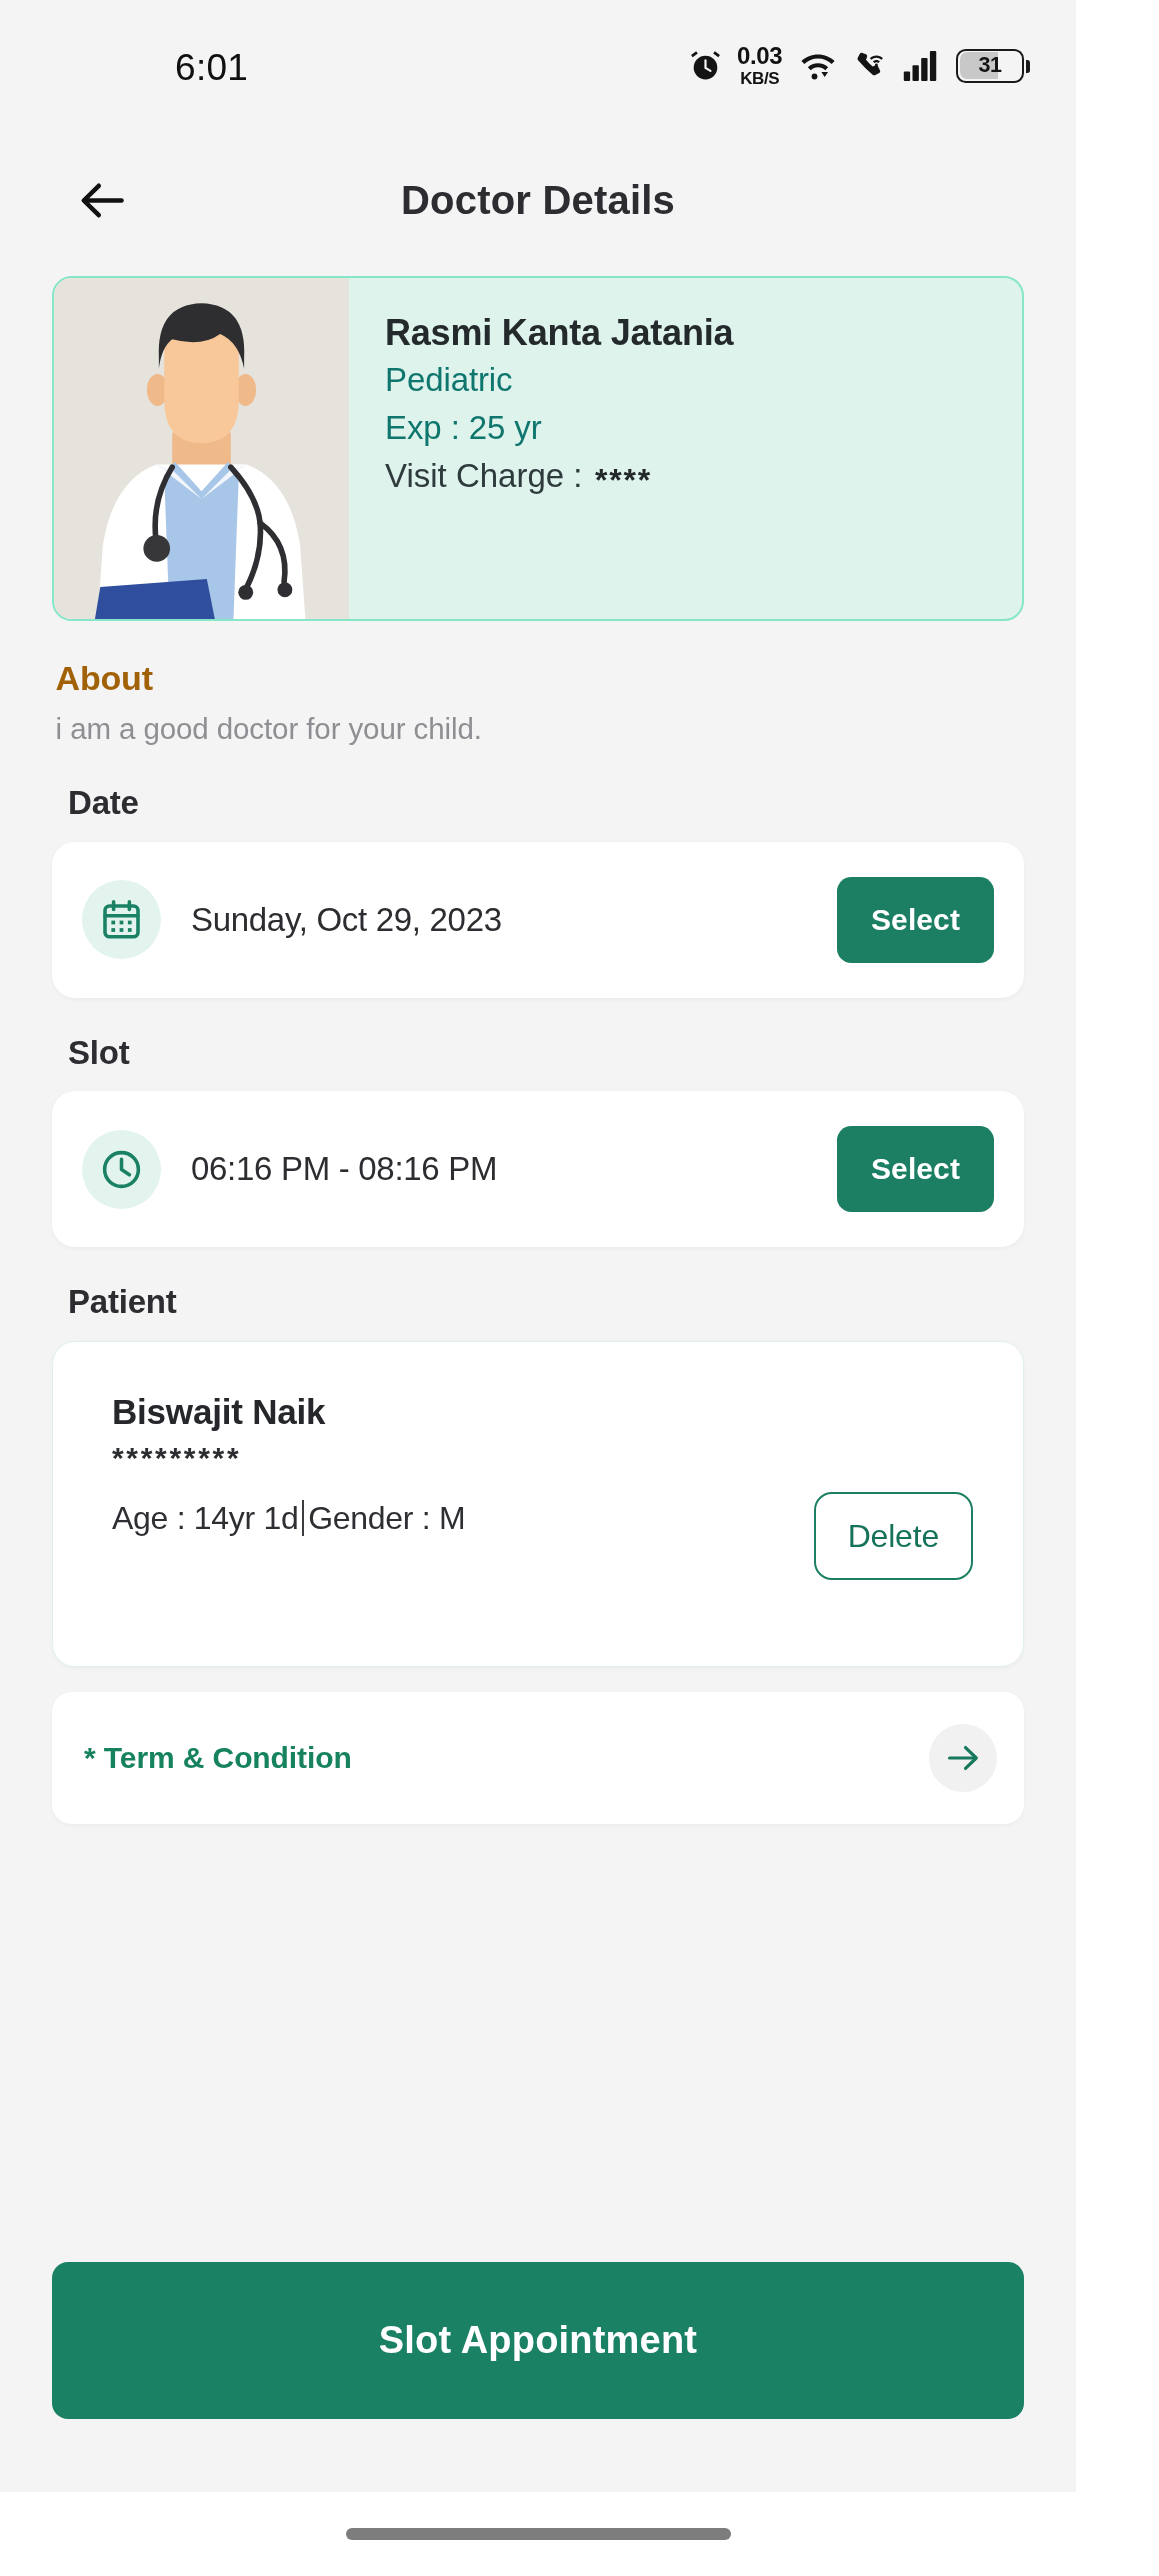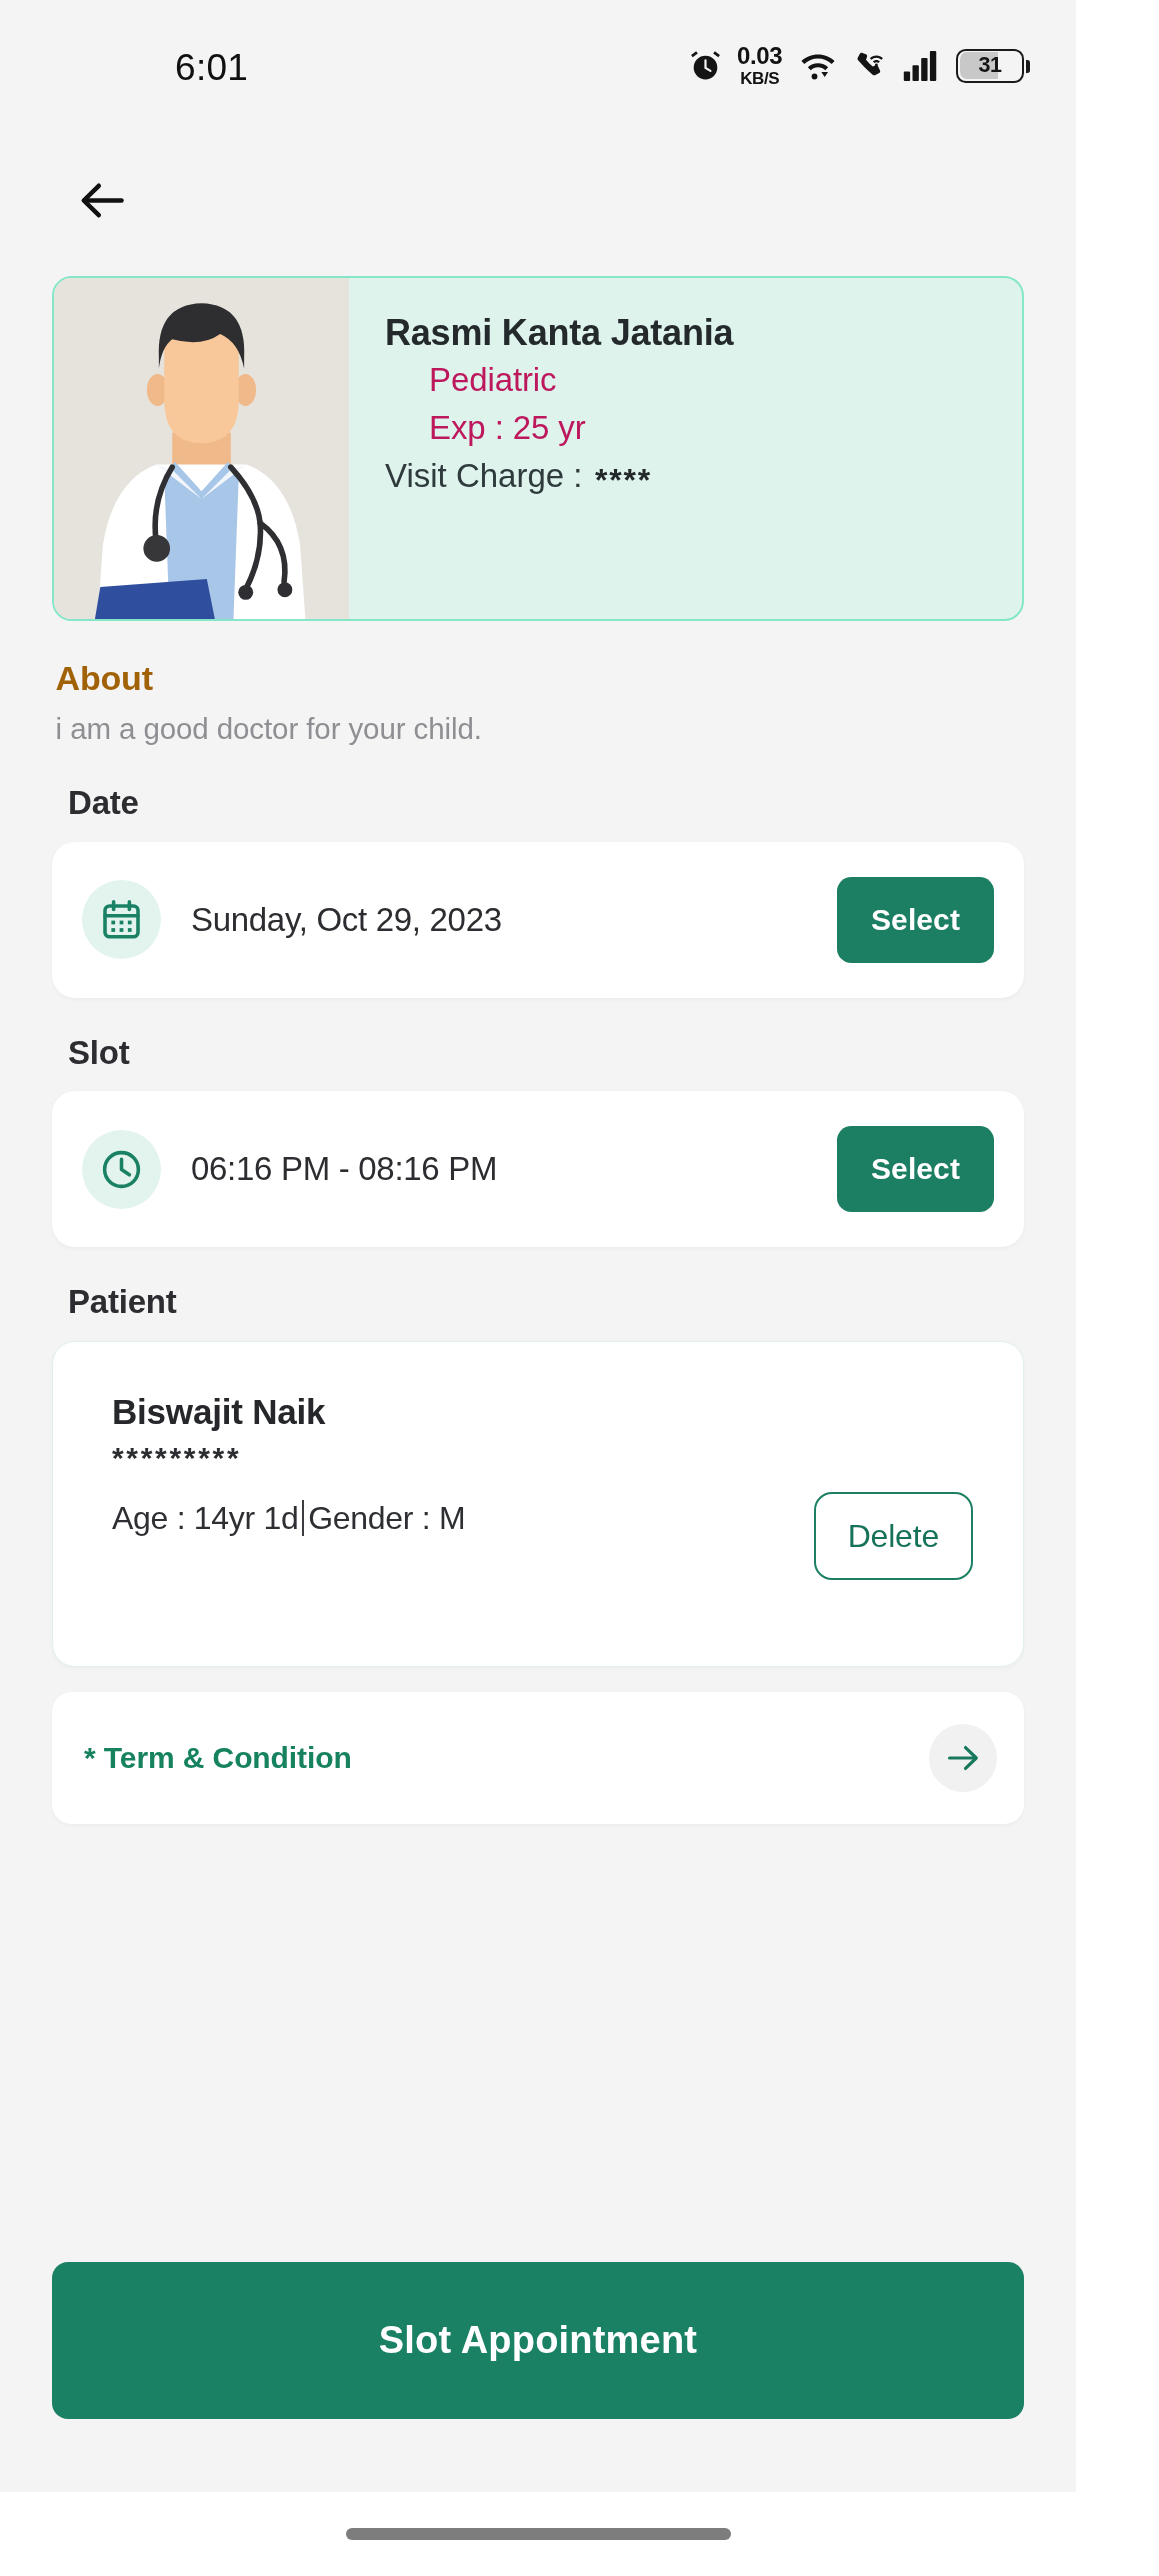--- a/index.html
+++ b/index.html
@@ -166,24 +166,23 @@
   .doc-name {
     font-size: 36px;
     font-weight: 700;
     color: #242a2c;
     letter-spacing: -0.2px;
     line-height: 1.15;
   }
   .doc-line {
     font-size: 33px;
     font-weight: 400;
-    color: #be185d;
+    color: #0f766e;
     line-height: 1.3;
     letter-spacing: -0.1px;
-    margin-left: 44px;
   }
   .doc-charge {
     font-size: 33px;
     color: #2f3a3c;
     line-height: 1.3;
     display: flex;
     align-items: baseline;
     gap: 12.5px;
   }
   .doc-charge .mask {
@@ -453,20 +452,21 @@
 
   <div class="app-bar">
     <div class="back-btn">
       <span>
         <svg viewBox="0 0 24 24" fill="none" stroke="#111111" stroke-width="2.1" stroke-linecap="round" stroke-linejoin="round">
           <line x1="21" y1="12" x2="4" y2="12"></line>
           <polyline points="10.5,5.2 3.6,12 10.5,18.8"></polyline>
         </svg>
       </span>
     </div>
+    <div class="app-title">Doctor Details</div>
   </div>
 
   <div class="content">
 
     <div class="doctor-card">
 
       <div class="doctor-photo">
         <svg viewBox="0 0 110 128" preserveAspectRatio="xMidYMax meet">
           <rect x="0" y="0" width="110" height="128" fill="#e6e3dd"></rect>
 

